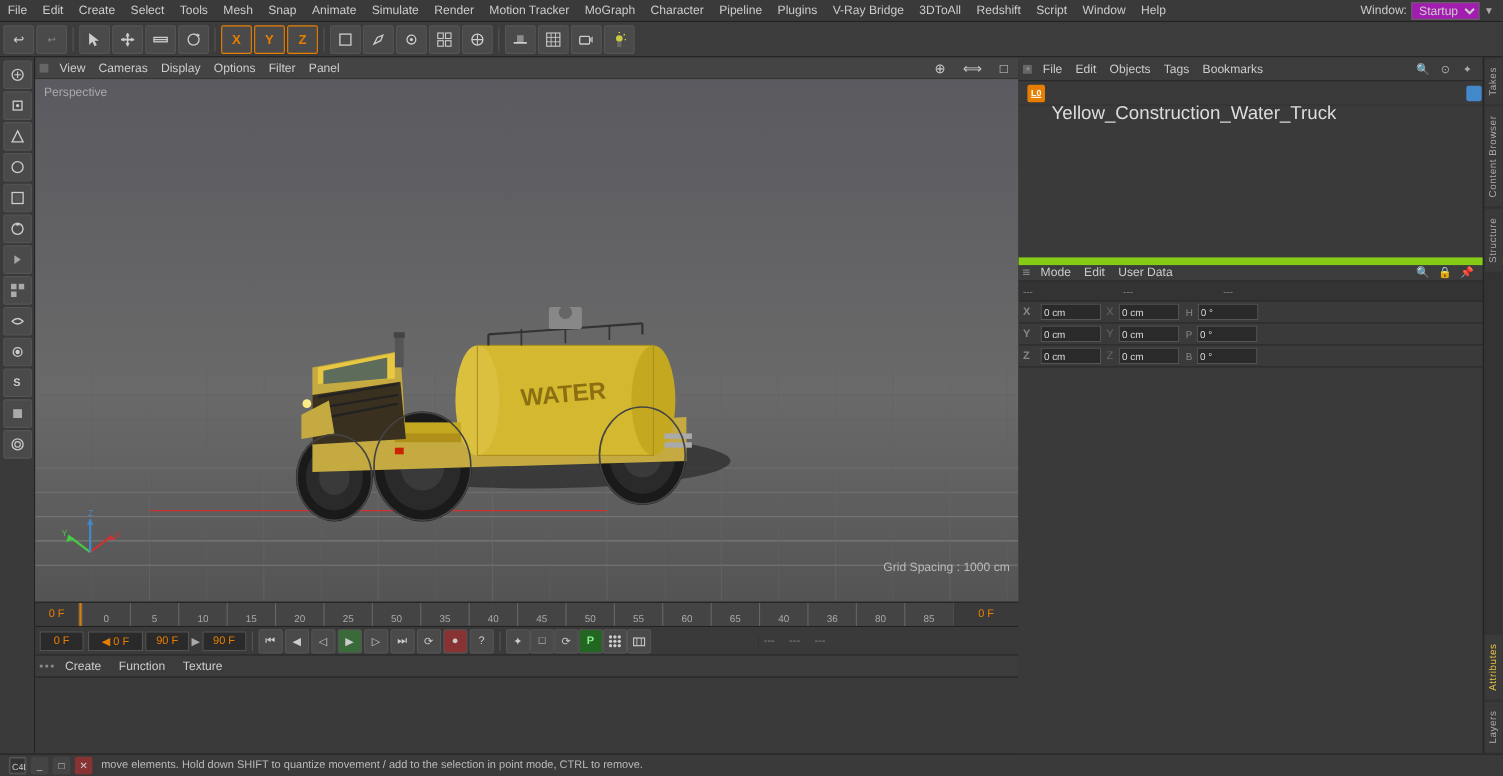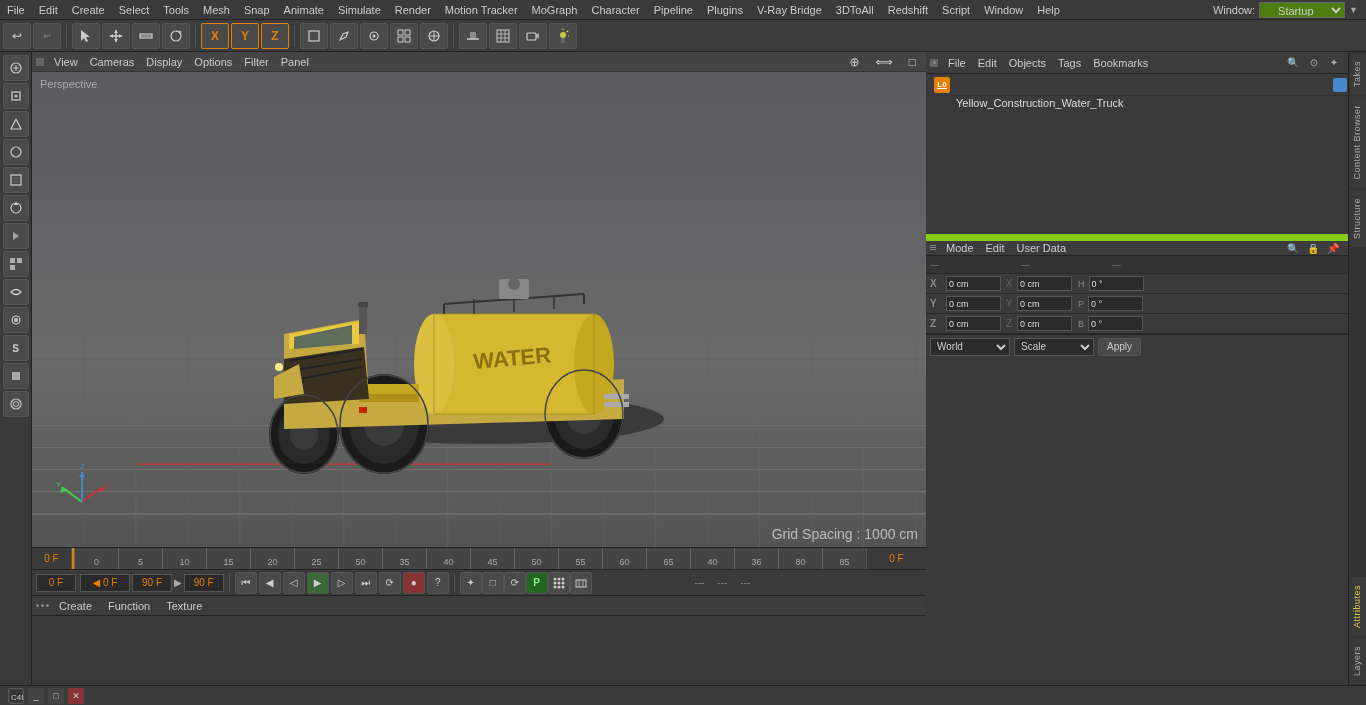--- a/index.html
+++ b/index.html
@@ -31,25 +31,25 @@
       color: #cccccc;
     }
     .menu-bar .layout-select {
       margin-left: auto;
       display: flex;
       align-items: center;
       padding-right: 4px;
     }
     .menu-bar .layout-select span { padding: 1px 4px; }
     .layout-dropdown {
-      background: #4d7c0f;
+      background: #a21caf;
       border: 1px solid #666;
       color: #ccc;
       font-size: 11px;
-      padding: 1px 14px;
+      padding: 1px 2px;
       height: 16px;
     }
 
     
     .toolbar-row {
       background: #3c3c3c;
       border-bottom: 1px solid #222;
       display: flex;
       align-items: center;
       height: 32px;
@@ -155,24 +155,24 @@
     }
     .viewport-label {
       position: absolute;
       top: 6px;
       left: 8px;
       color: #aaa;
       font-size: 11px;
     }
     .grid-spacing-label {
       position: absolute;
-      bottom: 5px;
+      bottom: 25px;
       right: 8px;
       color: #bbb;
-      font-size: 14px;
+      font-size: 11px;
     }
 
     
     .viewport-grid {
       width: 100%;
       height: 100%;
       position: relative;
       background: 
         linear-gradient(rgba(90,90,90,0.8) 0%, rgba(100,100,105,0.7) 50%, rgba(90,90,95,0.9) 100%);
     }
@@ -350,21 +350,21 @@
       flex-shrink: 0;
       display: flex;
       align-items: center;
       justify-content: center;
       font-size: 8px;
       color: white;
       text-decoration: underline;
     }
     .object-item-label {
       flex: 1;
-      font-size: 11px;
+      font-size: 17px;
       color: #ddd;
       margin-top: 36px;
     }
     .obj-color-dot {
       width: 12px;
       height: 12px;
       border-radius: 2px;
       margin-left: 4px;
     }
     .obj-three-dots {
@@ -1191,29 +1191,20 @@
 
       <div class="attr-coord-row">
         <span class="coord-label">Z</span>
         <input class="coord-input" type="text" value="0 cm" style="">
         <span class="coord-separator">Z</span>
         <input class="coord-input" type="text" value="0 cm" style="">
         <span style="font-size:9px;color:#888;margin-left:4px;">B</span>
         <input class="coord-input" type="text" value="0 °" style="margin-left: 2px;">
       </div>
 
-      <div class="world-bar">
-        <select class="world-dropdown">
-          <option>World</option>
-        </select>
-        <select class="world-dropdown">
-          <option>Scale</option>
-        </select>
-        <button class="apply-btn">Apply</button>
-      </div>
 
     </div>
 
     <div style="position:absolute;right:0;top:0;width:18px;height:100%;display:flex;flex-direction:column;background:#333;border-left:1px solid #222;">
       <div class="side-tab" style="writing-mode:vertical-rl;transform:rotate(180deg);font-size:9px;padding:8px 2px;">Takes</div>
       <div class="side-tab" style="writing-mode:vertical-rl;transform:rotate(180deg);font-size:9px;padding:8px 2px;">Content Browser</div>
       <div class="side-tab" style="writing-mode:vertical-rl;transform:rotate(180deg);font-size:9px;padding:8px 2px;">Structure</div>
       <div style="flex:1;"></div>
       <div class="side-tab" style="writing-mode:vertical-rl;transform:rotate(180deg);font-size:9px;padding:8px 2px;color:#e8c840;">Attributes</div>
       <div class="side-tab" style="writing-mode:vertical-rl;transform:rotate(180deg);font-size:9px;padding:8px 2px;">Layers</div>
@@ -1226,13 +1217,14 @@
 <div class="status-bar">
   <div class="status-icon" style="background:#444;border:1px solid #555;">
     <svg width="14" height="14" viewBox="0 0 14 14">
       <rect x="1" y="1" width="12" height="12" rx="1" fill="#333"></rect>
       <text x="2" y="11" font-size="8" fill="#ccc" font-family="Arial">C4D</text>
     </svg>
   </div>
   <div class="status-icon" style="background:#444;">_</div>
   <div class="status-icon" style="background:#444;">□</div>
   <div class="status-icon" style="background:#883333;">✕</div>
+  <span style="font-size:10px;color:#bbb;margin-left:4px;">move elements. Hold down SHIFT to quantize movement / add to the selection in point mode, CTRL to remove.</span>
 </div>
 
 </body></html>

